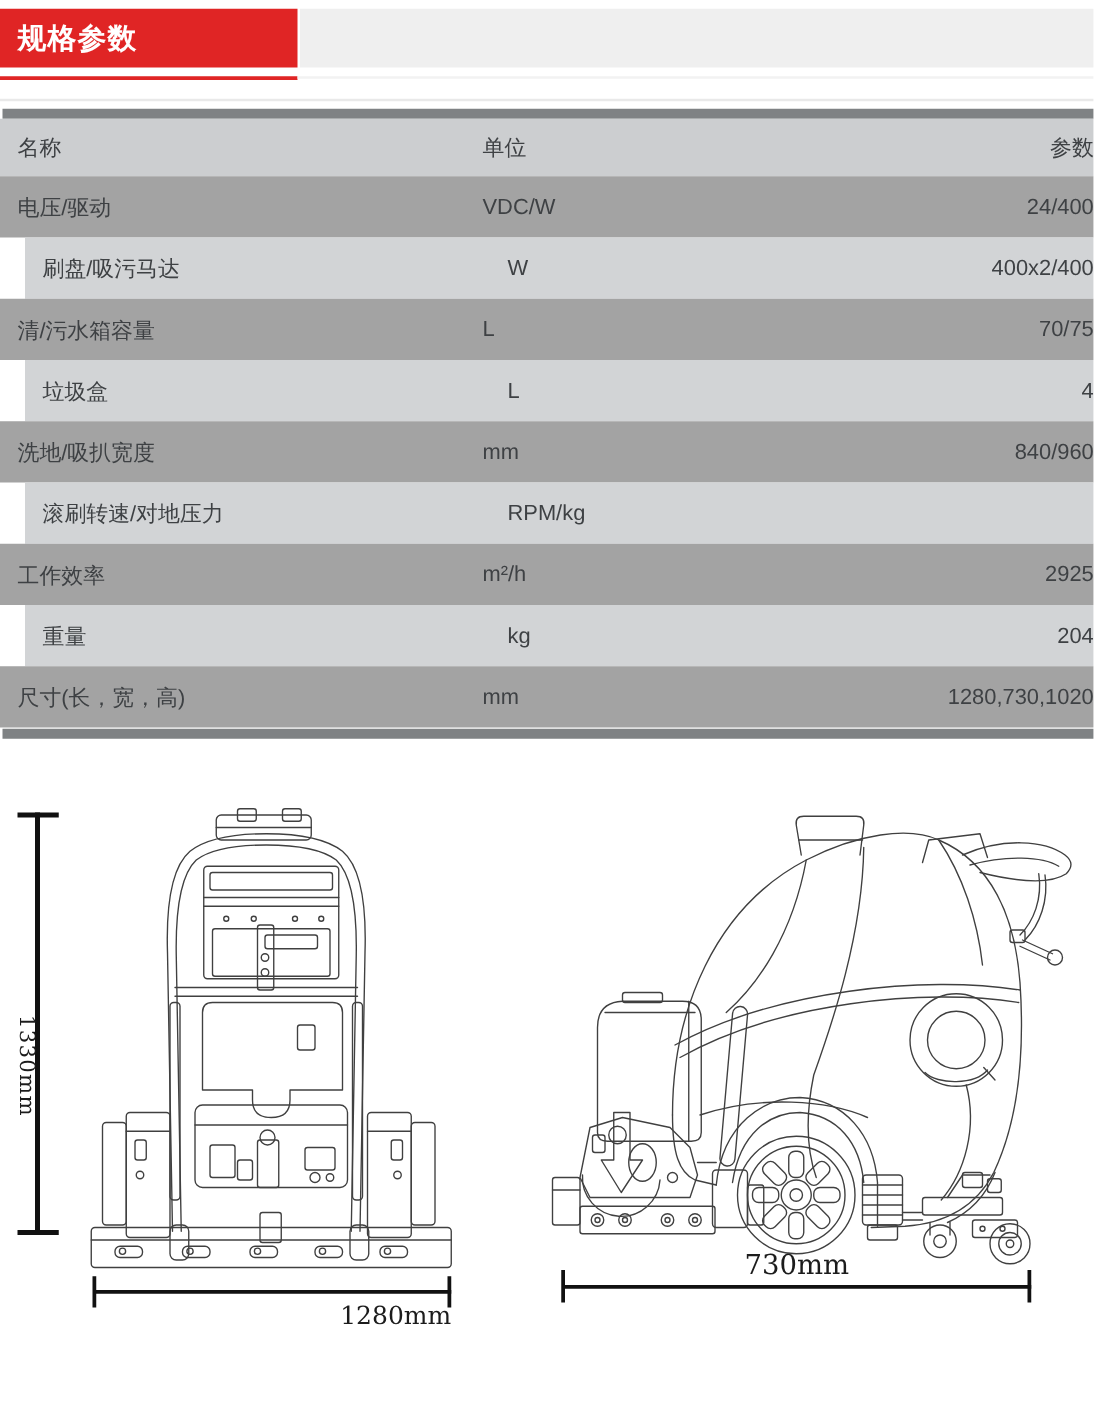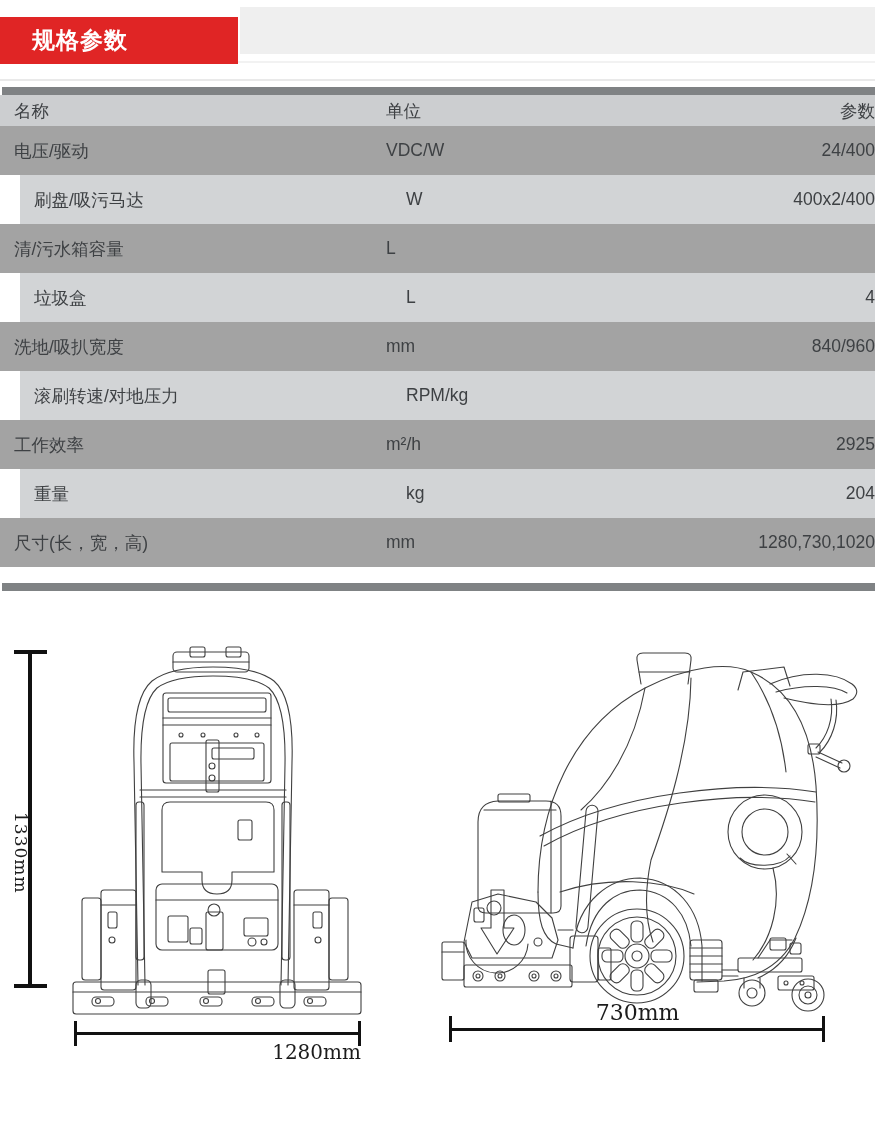--- a/index.html
+++ b/index.html
@@ -1,34 +1,34 @@
 <!DOCTYPE html>
 <html><head>
 <meta charset="utf-8">
 <style>
   html,body{margin:0;padding:0;background:#fff;}
   .page{position:relative;width:875px;height:1121px;background:#ffffff;overflow:hidden;
         font-family:"Liberation Sans","DejaVu Sans",sans-serif;}
 
   
-  .title-box{position:absolute;left:0;top:17px;width:238px;height:47px;background:#e02525;
-             box-sizing:border-box;padding-left:32px;display:flex;align-items:center;}
+  .title-box{position:absolute;left:0;top:7px;width:238px;height:47px;background:#e02525;
+             box-sizing:border-box;padding-left:14px;display:flex;align-items:center;}
   .title-box span{color:#ffffff;font-size:23px;font-weight:bold;letter-spacing:1px;}
   .title-side{position:absolute;left:240px;top:7px;width:635px;height:47px;background:#efefef;}
   .red-underline{position:absolute;left:0;top:61px;width:238px;height:3px;background:#e02525;}
   .light-underline{position:absolute;left:238px;top:61px;width:637px;height:2px;background:#f2f2f2;}
   .thin-line{position:absolute;left:0;top:79px;width:875px;height:2px;background:#e9e9e9;}
   .dark-bar{position:absolute;left:2px;width:873px;height:8px;background:#7f8284;}
   .dark-top{top:87px;}
   .dark-bottom{top:583px;}
 
   
   .spec-table{position:absolute;left:0;top:95px;width:875px;}
   .trow{display:flex;height:49px;align-items:center;font-size:17.5px;color:#3e4144;background:#a3a3a3;}
-  .trow.thead{height:31px;background:#ccced0;}
+  .trow.thead{height:46px;background:#ccced0;}
   .trow.shade{background:#d2d4d6;margin-left:20px;}
   .cell{box-sizing:border-box;white-space:nowrap;}
   .c-name{width:386px;padding-left:14px;}
   .c-unit{width:180px;}
   .c-value{flex:1;text-align:right;}
 
   
   .dim{position:absolute;background:#111;}
   .vdim-line{left:28px;top:650px;width:4px;height:338px;}
   .vdim-capt{left:14px;top:650px;width:33px;height:4px;}
@@ -75,20 +75,21 @@
       <div class="cell c-value">24/400</div>
     </div>
       <div class="trow shade">
       <div class="cell c-name">刷盘/吸污马达</div>
       <div class="cell c-unit">W</div>
       <div class="cell c-value">400x2/400</div>
     </div>
       <div class="trow">
       <div class="cell c-name">清/污水箱容量</div>
       <div class="cell c-unit">L</div>
+      <div class="cell c-value">70/75</div>
     </div>
       <div class="trow shade">
       <div class="cell c-name">垃圾盒</div>
       <div class="cell c-unit">L</div>
       <div class="cell c-value">4</div>
     </div>
       <div class="trow">
       <div class="cell c-name">洗地/吸扒宽度</div>
       <div class="cell c-unit">mm</div>
       <div class="cell c-value">840/960</div>

